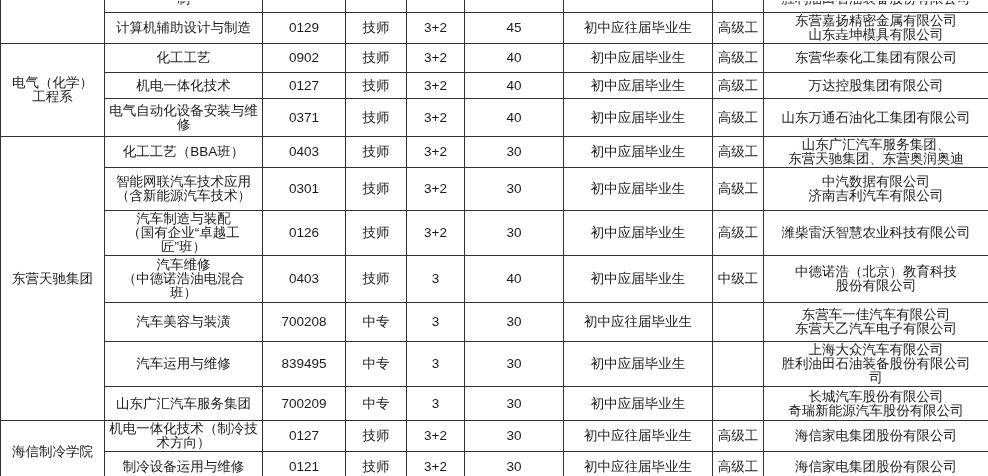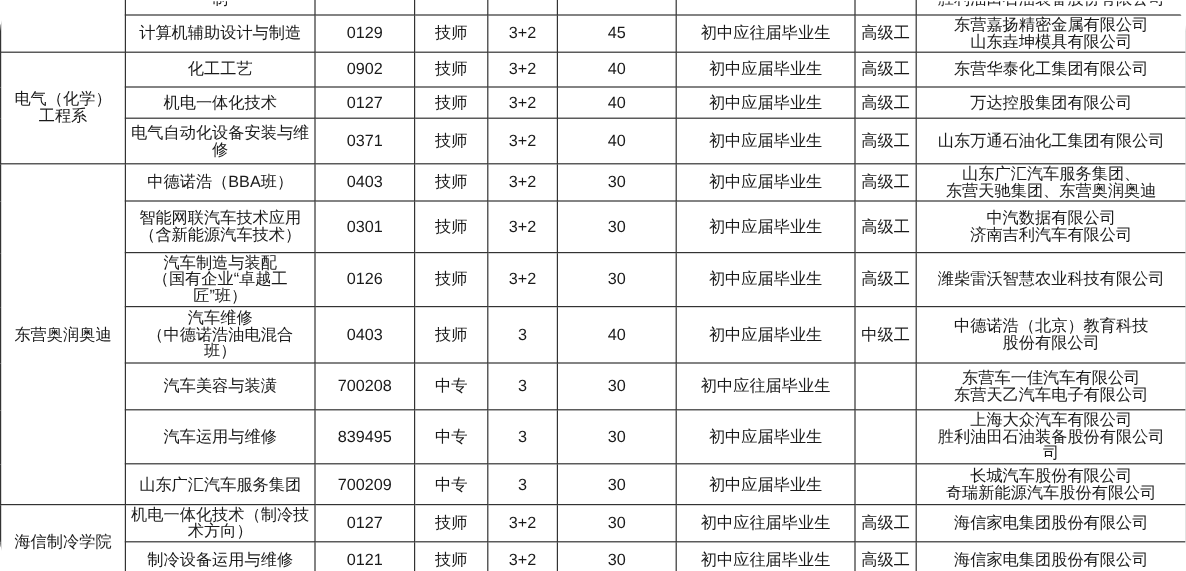--- a/index.html
+++ b/index.html
@@ -1,18 +1,18 @@
 <!DOCTYPE html>
 <html><head>
 <meta charset="utf-8">
 <style>
   * { margin:0; padding:0; box-sizing:border-box; }
   body { background:#ffffff; font-family:"Liberation Sans","DejaVu Sans",sans-serif; }
   .page {
-    width:988px; height:476px; overflow:hidden; background:#ffffff; position:relative;border-radius:26px;
+    width:988px; height:476px; overflow:hidden; background:#ffffff; position:relative;
   }
   table.enroll {
     border-collapse:collapse; table-layout:fixed; width:988px;
     font-size:13.5px; line-height:14px; color:#1a1a1a;
   }
   table.enroll td {
     border:1px solid #333333;
     text-align:center; vertical-align:middle;
     padding:1px 3px;
     white-space:pre-line;
@@ -92,22 +92,22 @@
         <td>0371</td>
         <td>技师</td>
         <td>3+2</td>
         <td>40</td>
         <td>初中应届毕业生</td>
         <td>高级工</td>
         <td>山东万通石油化工集团有限公司</td>
       </tr>
 
       <tr style="height:28px">
-        <td class="dept" rowspan="7">东营奥润奥迪</td>
-        <td>中德诺浩（BBA班）</td>
+        <td class="dept" rowspan="7">东营天驰集团</td>
+        <td>化工工艺（BBA班）</td>
         <td>0403</td>
         <td>技师</td>
         <td>3+2</td>
         <td>30</td>
         <td>初中应届毕业生</td>
         <td>高级工</td>
         <td>山东广汇汽车服务集团、
 东营天驰集团、东营奥润奥迪</td>
       </tr>
       <tr style="height:43px">

